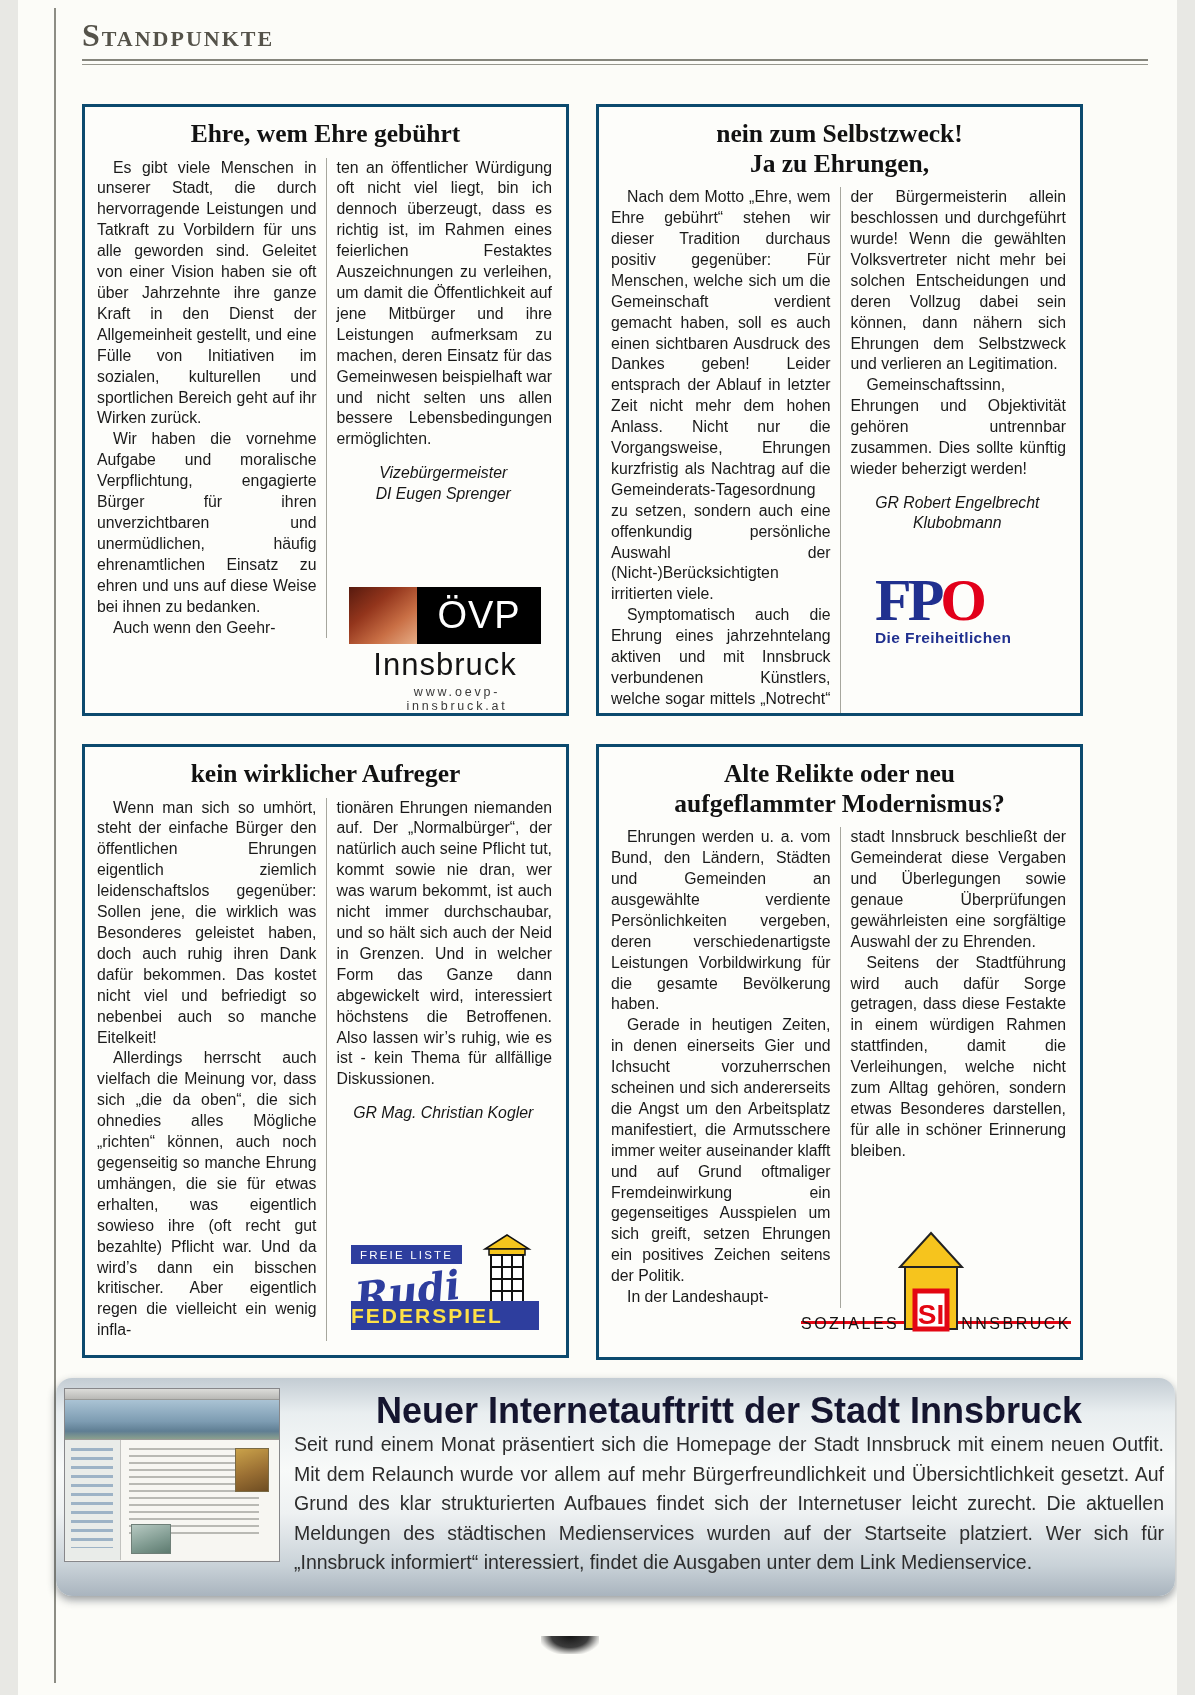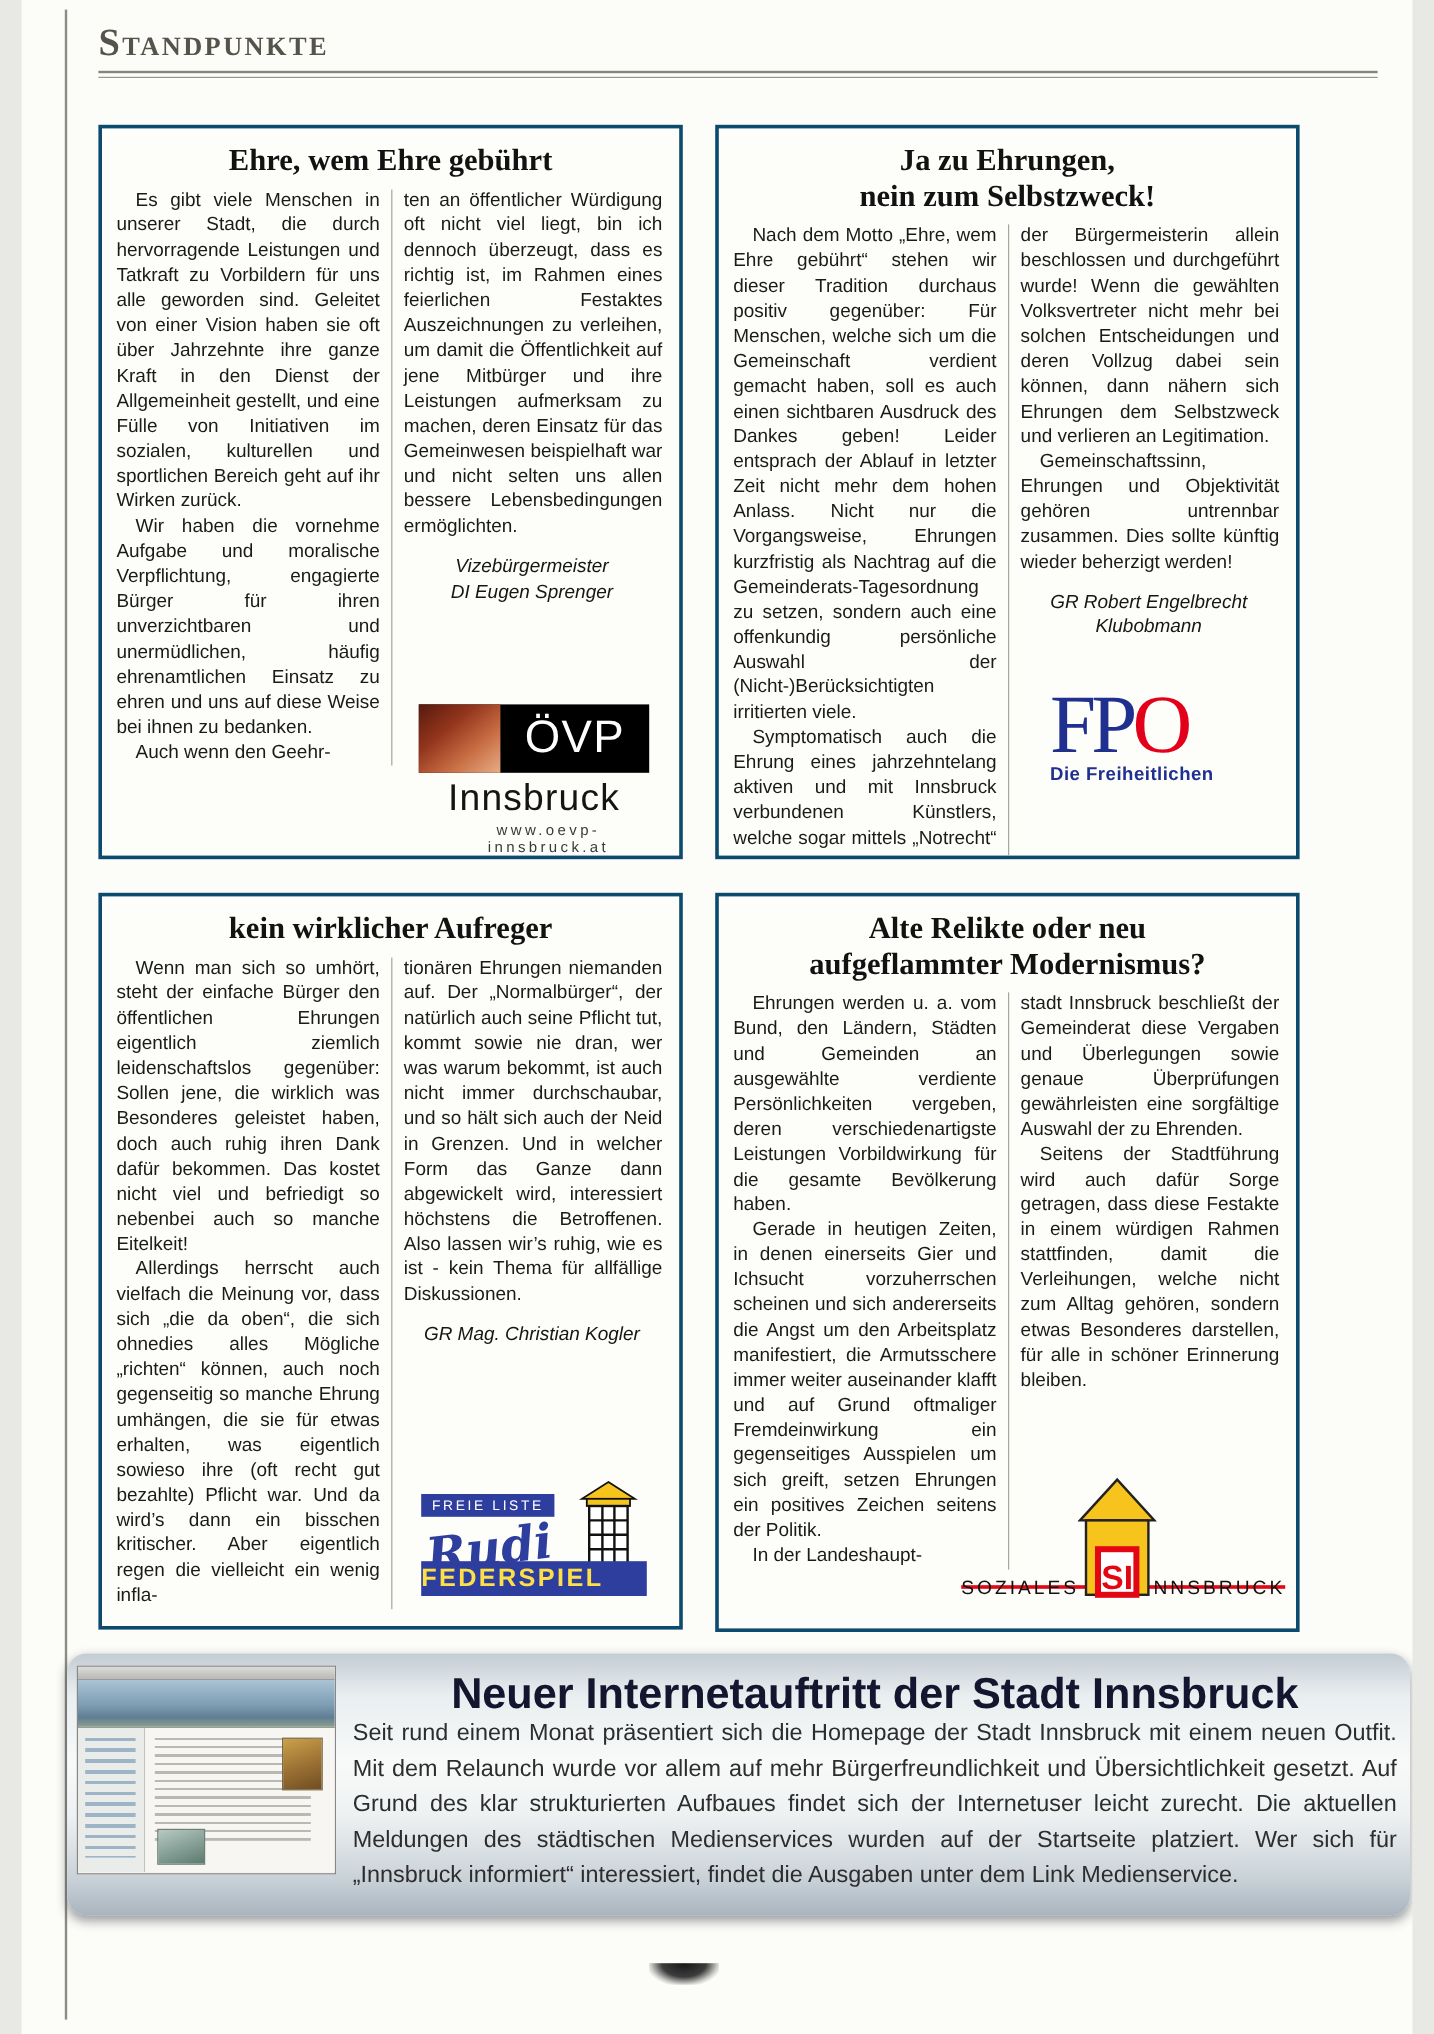--- a/index.html
+++ b/index.html
@@ -90,21 +90,21 @@
   .ovp-wordmark {
     flex: 1; display: flex; align-items: center; justify-content: center;
     color: #fff; font-weight: 400; font-size: 38px; letter-spacing: 1px;
   }
   .ovp-city { margin-top: 3px; text-align: center; font-size: 31px; letter-spacing: 1px; color: #141414; }
   .ovp-url  { margin-top: 2px; text-align: center; font-size: 12.5px; letter-spacing: 2.8px; color: #3a3a3a; margin-left: 24px; }
   
   .fpo-logo { position: absolute; left: 276px; top: 466px; width: 195px; }
   .fpo-letters {
     font-family: "Liberation Serif", serif;
-    font-weight: 400; font-size: 69px; line-height: 0.9; letter-spacing: -4px;
+    font-weight: 700; font-size: 60px; line-height: 0.9; letter-spacing: -4px;
   }
   .fpo-fp { color: #20308f; }
   .fpo-o  { color: #e2001a; }
   .fpo-sub { margin-top: 2px; color: #20308f; font-weight: 700; font-size: 15.5px; letter-spacing: 0.4px; }
   
   .fl-logo { position: absolute; left: 266px; top: 486px; width: 188px; height: 114px; }
   .fl-freie {
     position: absolute; left: 0; top: 12px;
     background: #2e3e9e; color: #fff;
     font-size: 11.5px; letter-spacing: 2.2px; padding: 4px 9px 3px;
@@ -228,22 +228,22 @@
         <div class="ovp-photo"></div>
         <div class="ovp-wordmark">ÖVP</div>
       </div>
       <div class="ovp-city">Innsbruck</div>
       <div class="ovp-url">www.oevp-innsbruck.at</div>
     </div>
   </article>
 
   <article class="box box-fpoe">
     <h2 class="box-title">
+      <span>nein zum Selbstzweck!</span>
       <span>Ja zu Ehrungen,</span>
-      <span>nein zum Selbstzweck!</span>
     </h2>
     <div class="cols">
       <div class="col">
         <p class="body-p">Nach dem Motto „Ehre, wem Ehre gebührt“ stehen wir dieser Tradition durchaus positiv gegenüber: Für Menschen, welche sich um die Gemeinschaft verdient gemacht haben, soll es auch einen sichtbaren Ausdruck des Dankes geben! Leider entsprach der Ablauf in letzter Zeit nicht mehr dem hohen Anlass. Nicht nur die Vorgangsweise, Ehrungen kurzfristig als Nachtrag auf die Gemeinderats-Tagesordnung zu setzen, sondern auch eine offenkundig persönliche Auswahl der (Nicht-)Berücksichtigten irritierten viele.</p>
         <p class="body-p">Symptomatisch auch die Ehrung eines jahrzehntelang aktiven und mit Innsbruck verbundenen Künstlers, welche sogar mittels „Notrecht“ von</p>
       </div>
       <div class="col col2">
         <p class="body-p cont">der Bürgermeisterin allein beschlossen und durchgeführt wurde! Wenn die gewählten Volksvertreter nicht mehr bei solchen Entscheidungen und deren Vollzug dabei sein können, dann nähern sich Ehrungen dem Selbstzweck und verlieren an Legitimation.</p>
         <p class="body-p">Gemeinschaftssinn, Ehrungen und Objektivität gehören untrennbar zusammen. Dies sollte künftig wieder beherzigt werden!</p>
         <div class="signature">

